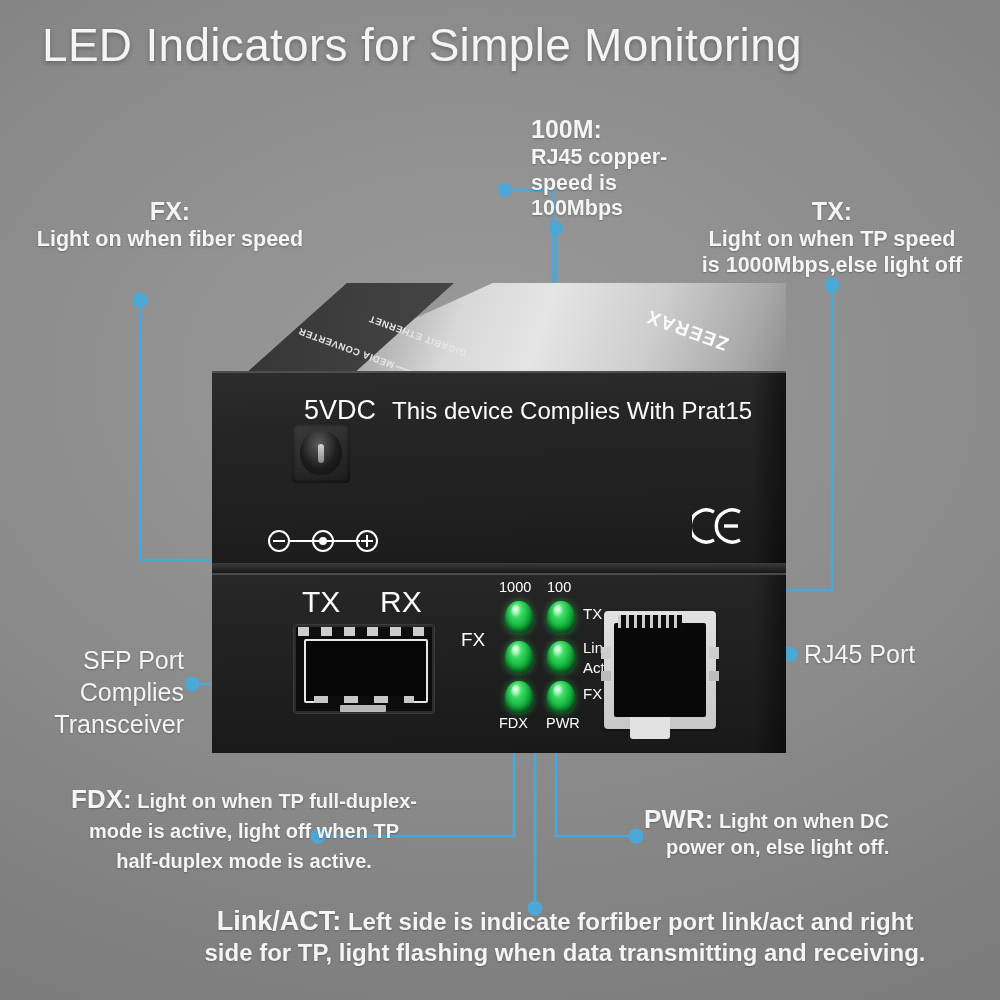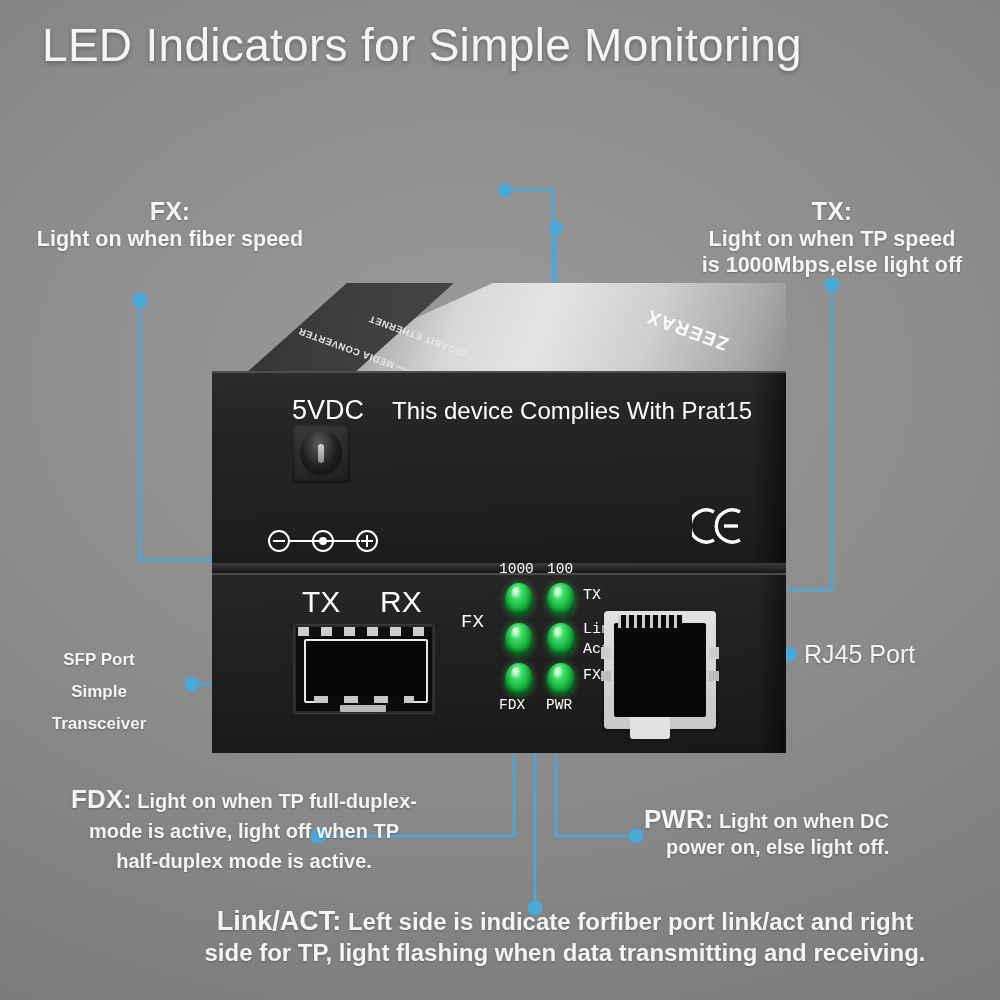--- a/index.html
+++ b/index.html
@@ -136,21 +136,21 @@
   .rj45 .mouth{position:absolute;left:10px;top:12px;width:92px;height:94px;background:#070707;border-radius:2px;}
   .rj45 .pins{position:absolute;left:14px;top:4px;width:64px;height:13px;
     background:repeating-linear-gradient(90deg,#cfcfcf 0 3px,#0a0a0a 3px 8px);}
   .rj45 .notch{position:absolute;left:26px;bottom:-10px;width:40px;height:22px;background:#e3e3e3;border-radius:0 0 3px 3px;}
   .rj45 .clipL{position:absolute;left:-3px;top:36px;width:10px;height:12px;background:#cfcfcf;}
   .rj45 .clipR{position:absolute;right:-3px;top:36px;width:10px;height:12px;background:#cfcfcf;}
   .rj45 .clipL2{position:absolute;left:-3px;top:60px;width:10px;height:10px;background:#bdbdbd;}
   .rj45 .clipR2{position:absolute;right:-3px;top:60px;width:10px;height:10px;background:#bdbdbd;}
 
   
-  .leds{position:absolute;left:307px;top:300px;width:108px;height:116px;font-family:Liberation Mono, monospace;}
+  .leds{position:absolute;left:307px;top:318px;width:108px;height:116px;}
   .led{position:absolute;width:28px;height:32px;border-radius:48% 48% 44% 44%/52% 52% 44% 44%;
     background:radial-gradient(ellipse at 42% 26%,#9dffb0 0%,#3fe06a 22%,#16b83f 50%,#067a24 78%,#013d10 100%);
     box-shadow:0 0 7px rgba(40,220,80,.55), inset 0 -3px 5px rgba(0,0,0,.45);}
   .led:after{content:"";position:absolute;left:6px;top:4px;width:10px;height:13px;border-radius:50%;
     background:radial-gradient(ellipse at 40% 30%,rgba(255,255,255,.85),rgba(255,255,255,0) 70%);}
   .ledlab{position:absolute;color:#fff;font-size:15px;font-weight:500;white-space:nowrap;}
   .ledlab.sm{font-size:14.5px;}
 
   
 </style>
@@ -209,21 +209,21 @@
     <div class="lid-dark"></div>
 
     <div class="lidtxt" style="left:196px;top:88px;transform:rotate(-160deg);">MEDIA CONVERTER</div>
     <div class="lidrule" style="left:200px;top:82px;width:64px;height:2px;transform:rotate(20deg);transform-origin:left top;"></div>
     <div class="lidtxt" style="left:268px;top:76px;transform:rotate(-160deg);">GIGABIT ETHERNET</div>
 
     <div class="brand" style="left:528px;top:72px;transform:rotate(-160deg);">ZEERAX</div>
 
     <div class="faceA"></div>
 
-    <div class="dev-label" style="left:96px;top:112px;font-size:27px;">5VDC</div>
+    <div class="dev-label" style="left:108px;top:112px;font-size:27px;">5VDC</div>
 
     <div class="jack"></div>
 
     <div class="pol">
       <div class="bar"></div>
       <div class="c m"></div>
         <div class="c mid"></div>
         <div class="c p"></div>
     </div>
 
@@ -284,30 +284,36 @@
       <div class="notch"></div>
     </div>
   </div>
 
   <div class="txt ann center" style="left:0px;top:196px;width:340px;">
     <span class="hd">FX:</span>
     <span>Light on when fiber speed</span><br>
   </div>
 
 
+  <div class="txt ann left" style="left:531px;top:114px;width:190px;">
+    <span class="hd">100M:</span>
+    <span>RJ45 copper-</span><br>
+    <span>speed is</span><br>
+    <span>100Mbps</span>
+  </div>
 
   <div class="txt ann center" style="left:664px;top:196px;width:336px;">
     <span class="hd">TX:</span>
     <span>Light on when TP speed</span><br>
     <span>is 1000Mbps,else light off</span>
   </div>
 
-  <div class="txt ann center" style="left:14px;top:644px;width:170px;font-size:17px;line-height:32px;font-weight:700;">
+  <div class="txt ann center" style="left:14px;top:644px;width:170px;font-size:25px;line-height:32px;font-weight:400;text-align:right;">
     <span>SFP Port</span><br>
-    <span>Simple</span><br>
+    <span>Complies</span><br>
     <span>Transceiver</span>
   </div>
 
   <div class="txt ann left" style="left:804px;top:638px;width:190px;font-size:25px;line-height:32px;font-weight:500;">
     <span>RJ45 Port</span>
   </div>
 
   <div class="txt ann center" style="left:34px;top:784px;width:420px;font-size:20px;line-height:30px;font-weight:600;">
     <span style="font-size:26px;font-weight:700;">FDX:</span>
     <span>Light on when TP full-duplex-</span><br>

